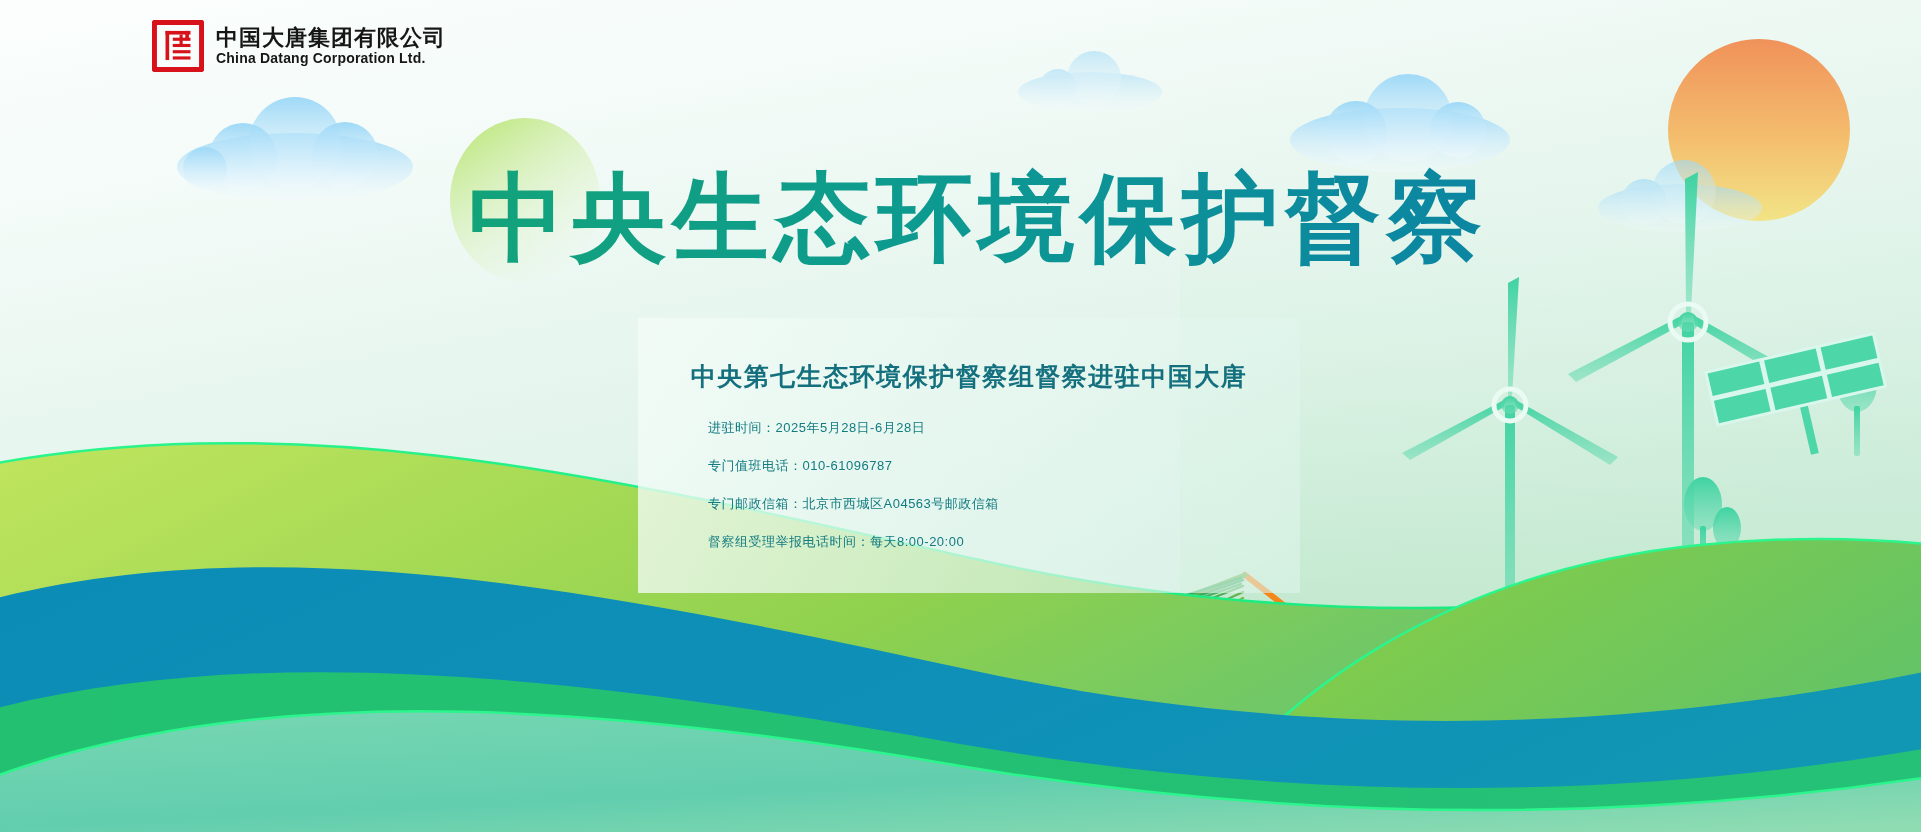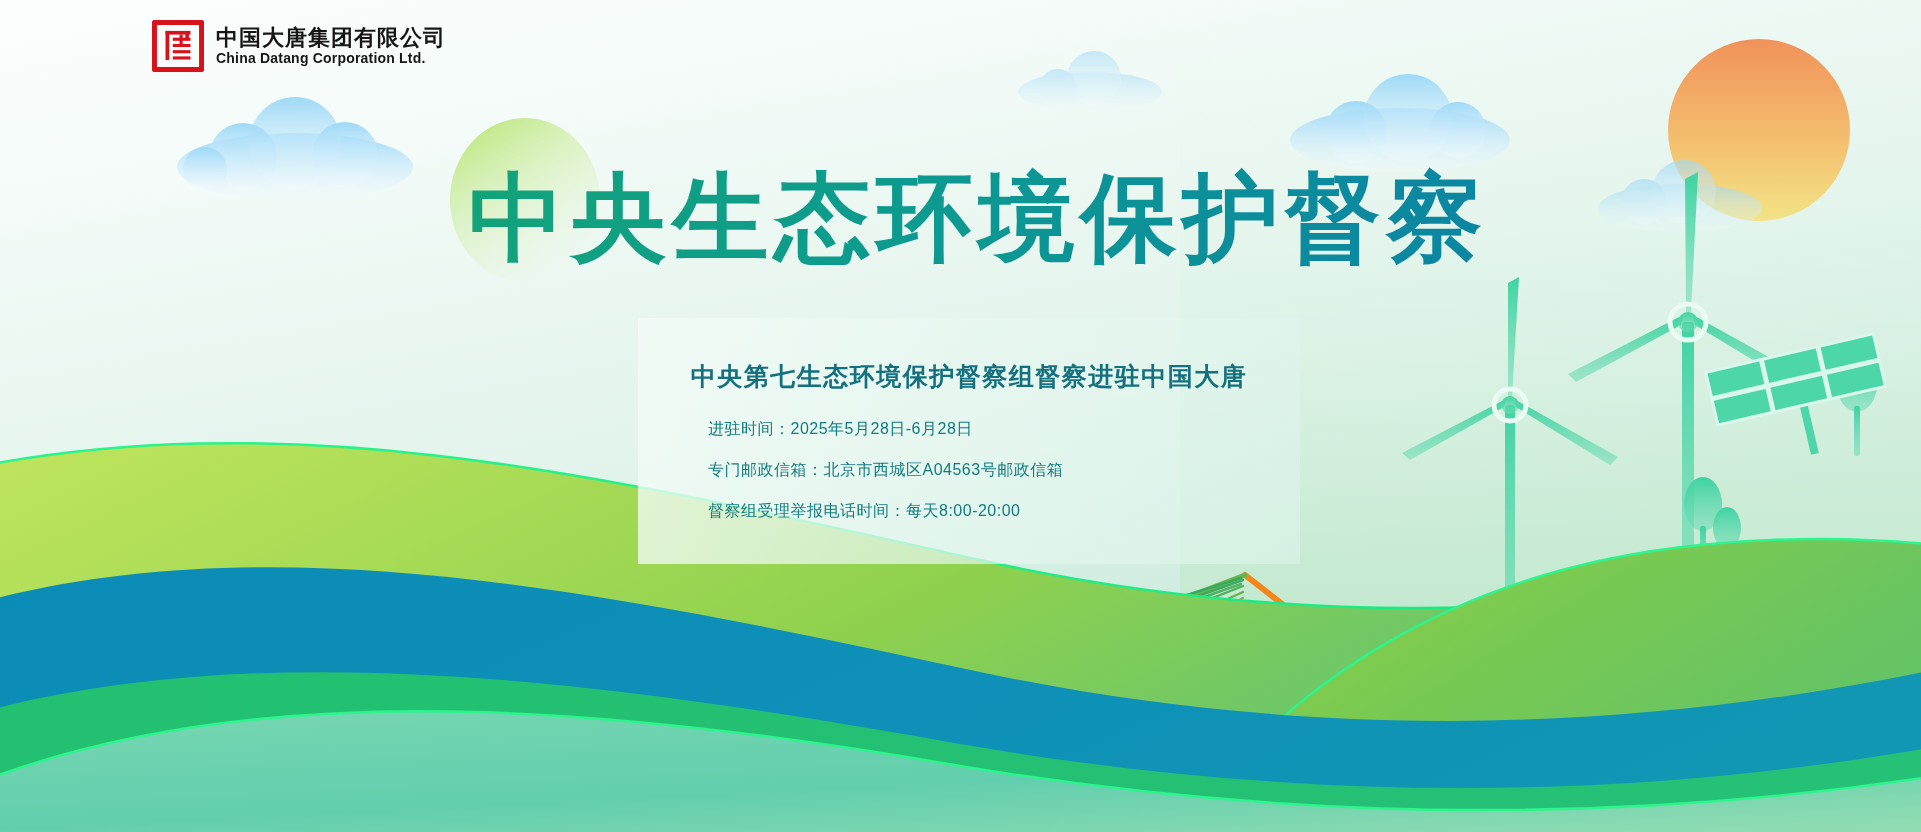--- a/index.html
+++ b/index.html
@@ -108,21 +108,21 @@
     font-family: "DejaVu Serif", "Liberation Serif", serif;
     font-size: 25px;
     font-weight: 700;
     color: #14707e;
     text-align: center;
     letter-spacing: 1.5px;
     margin: 16px 0 26px 0;
     white-space: nowrap;
   }
   .info-line {
-    font-size: 16px;
+    font-size: 13px;
     color: #127b80;
     letter-spacing: 0.5px;
     margin: 0 0 20px 24px;
     padding-left: 46px;
     white-space: nowrap;
     font-weight: 400;
   }
   .info-line:last-child { margin-bottom: 16px; }
 </style>
 </head>
@@ -351,17 +351,18 @@
       <div id="logo-cn">中国大唐集团有限公司</div>
       <div id="logo-en">China Datang Corporation Ltd.</div>
     </div>
   </div>
 
   <div id="main-title">中央生态环境保护督察</div>
 
   <div id="info-panel">
     <div id="info-subtitle">中央第七生态环境保护督察组督察进驻中国大唐</div>
     <div class="info-line">进驻时间：2025年5月28日-6月28日</div>
+    <div class="info-line">专门值班电话：010-61096787</div>
     <div class="info-line">专门邮政信箱：北京市西城区A04563号邮政信箱</div>
     <div class="info-line">督察组受理举报电话时间：每天8:00-20:00</div>
   </div>
 
 </div>
 
 </body></html>

